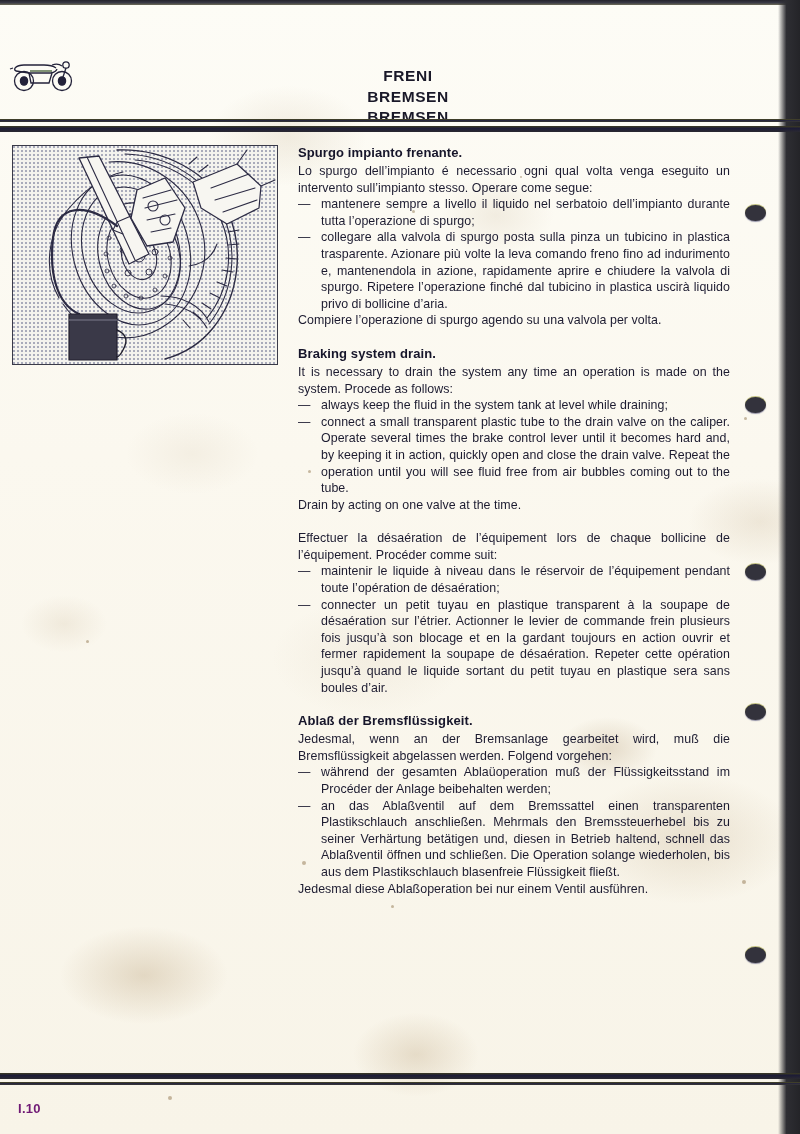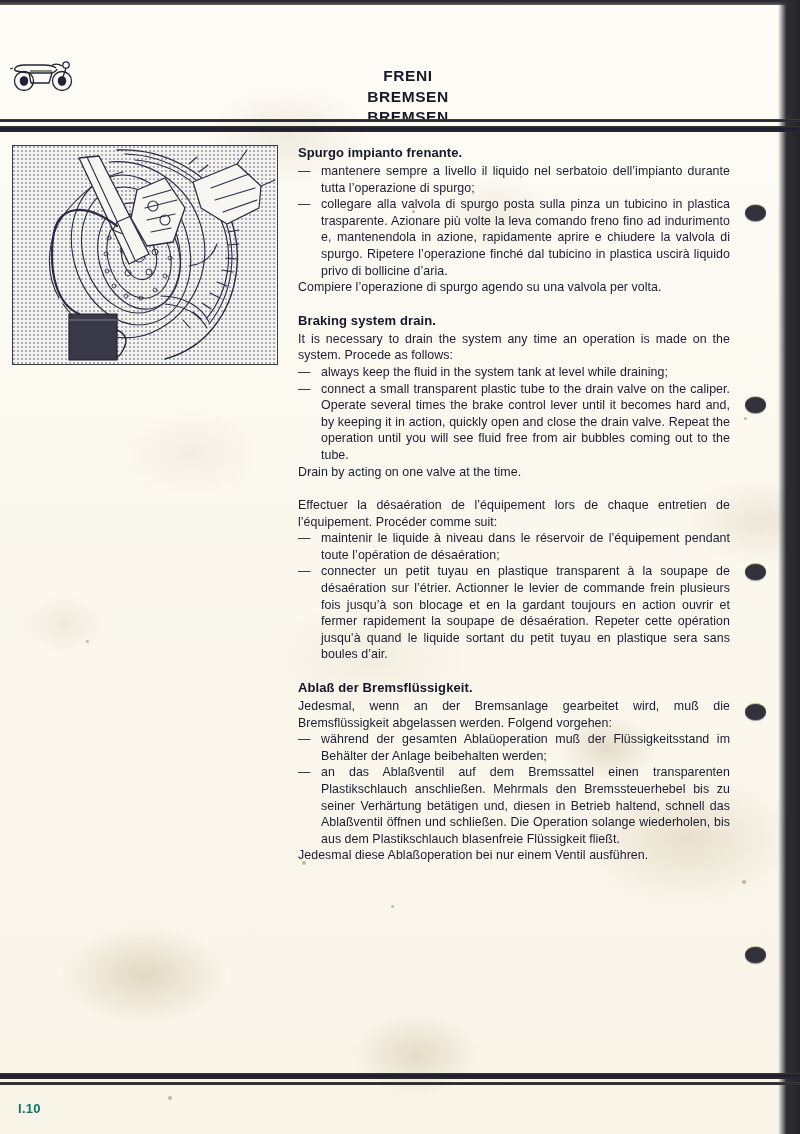--- a/index.html
+++ b/index.html
@@ -148,21 +148,21 @@
     background: #33323c;
     box-shadow: 0 -1px 0 0 rgba(150,150,40,0.55), 0 1px 1px 0 rgba(40,40,90,0.5);
   }
 
   
   .page-num {
     position: absolute;
     left: 18px; top: 1101px;
     font-size: 13px;
     font-weight: bold;
-    color: #0f766e;
+    color: #701a75;
     letter-spacing: 0.3px;
   }
 </style>
 </head>
 <body>
 
 <div class="page">
 
   <div class="paper-base"></div>
 
@@ -278,50 +278,51 @@
         <path d="M198 42 L236 28 M202 54 L242 42 M210 66 L244 54"></path>
         <path d="M224 18 L234 4 M248 40 L262 34"></path>
       </g>
     </svg>
   </div>
 
   <div class="content">
 
     <div class="sec">
       <div class="sec-title">Spurgo impianto frenante.</div>
+      <p class="para">Lo spurgo dell’impianto é necessario ogni qual volta venga eseguito un intervento sull’impianto stesso. Operare come segue:</p>
       <ul class="bullets">
         <li><span class="dash">—</span><span>mantenere sempre a livello il liquido nel serbatoio dell’impianto durante tutta l’operazione di spurgo;</span></li>
         <li><span class="dash">—</span><span>collegare alla valvola di spurgo posta sulla pinza un tubicino in plastica trasparente. Azionare più volte la leva comando freno fino ad indurimento e, mantenendola in azione, rapidamente aprire e chiudere la valvola di spurgo. Ripetere l’operazione finché dal tubicino in plastica uscirà liquido privo di bollicine d’aria.</span></li>
       </ul>
       <p class="para">Compiere l’operazione di spurgo agendo su una valvola per volta.</p>
     </div>
 
     <div class="sec">
       <div class="sec-title">Braking system drain.</div>
       <p class="para">It is necessary to drain the system any time an operation is made on the system. Procede as follows:</p>
       <ul class="bullets">
         <li><span class="dash">—</span><span>always keep the fluid in the system tank at level while draining;</span></li>
         <li><span class="dash">—</span><span>connect a small transparent plastic tube to the drain valve on the caliper. Operate several times the brake control lever until it becomes hard and, by keeping it in action, quickly open and close the drain valve. Repeat the operation until you will see fluid free from air bubbles coming out to the tube.</span></li>
       </ul>
       <p class="para">Drain by acting on one valve at the time.</p>
     </div>
 
     <div class="sec">
-      <p class="para">Effectuer la désaération de l’équipement lors de chaque entretien de l’équipement. Procéder comme suit:</p>
+      <p class="para">Effectuer la désaération de l’équipement lors de chaque bollicine de l’équipement. Procéder comme suit:</p>
       <ul class="bullets">
         <li><span class="dash">—</span><span>maintenir le liquide à niveau dans le réservoir de l’équipement pendant toute l’opération de désaération;</span></li>
         <li><span class="dash">—</span><span>connecter un petit tuyau en plastique transparent à la soupape de désaération sur l’étrier. Actionner le levier de commande frein plusieurs fois jusqu’à son blocage et en la gardant toujours en action ouvrir et fermer rapidement la soupape de désaération. Repeter cette opération jusqu’à quand le liquide sortant du petit tuyau en plastique sera sans boules d’air.</span></li>
       </ul>
     </div>
 
     <div class="sec">
       <div class="sec-title">Ablaß der Bremsflüssigkeit.</div>
       <p class="para">Jedesmal, wenn an der Bremsanlage gearbeitet wird, muß die Bremsflüssigkeit abgelassen werden. Folgend vorgehen:</p>
       <ul class="bullets">
-        <li><span class="dash">—</span><span>während der gesamten Ablaüoperation muß der Flüssigkeitsstand im Behälter der Anlage beibehalten werden;</span></li>
+        <li><span class="dash">—</span><span>während der gesamten Ablaüoperation muß der Flüssigkeitsstand im Procéder der Anlage beibehalten werden;</span></li>
         <li><span class="dash">—</span><span>an das Ablaßventil auf dem Bremssattel einen transparenten Plastikschlauch anschließen. Mehrmals den Bremssteuerhebel bis zu seiner Verhärtung betätigen und, diesen in Betrieb haltend, schnell das Ablaßventil öffnen und schließen. Die Operation solange wiederholen, bis aus dem Plastikschlauch blasenfreie Flüssigkeit fließt.</span></li>
       </ul>
       <p class="para">Jedesmal diese Ablaßoperation bei nur einem Ventil ausführen.</p>
     </div>
 
   </div>
 
   <div class="hole" style="left:745px;top:205px;"></div>
   <div class="hole" style="left:745px;top:397px;"></div>
   <div class="hole" style="left:745px;top:564px;"></div>

